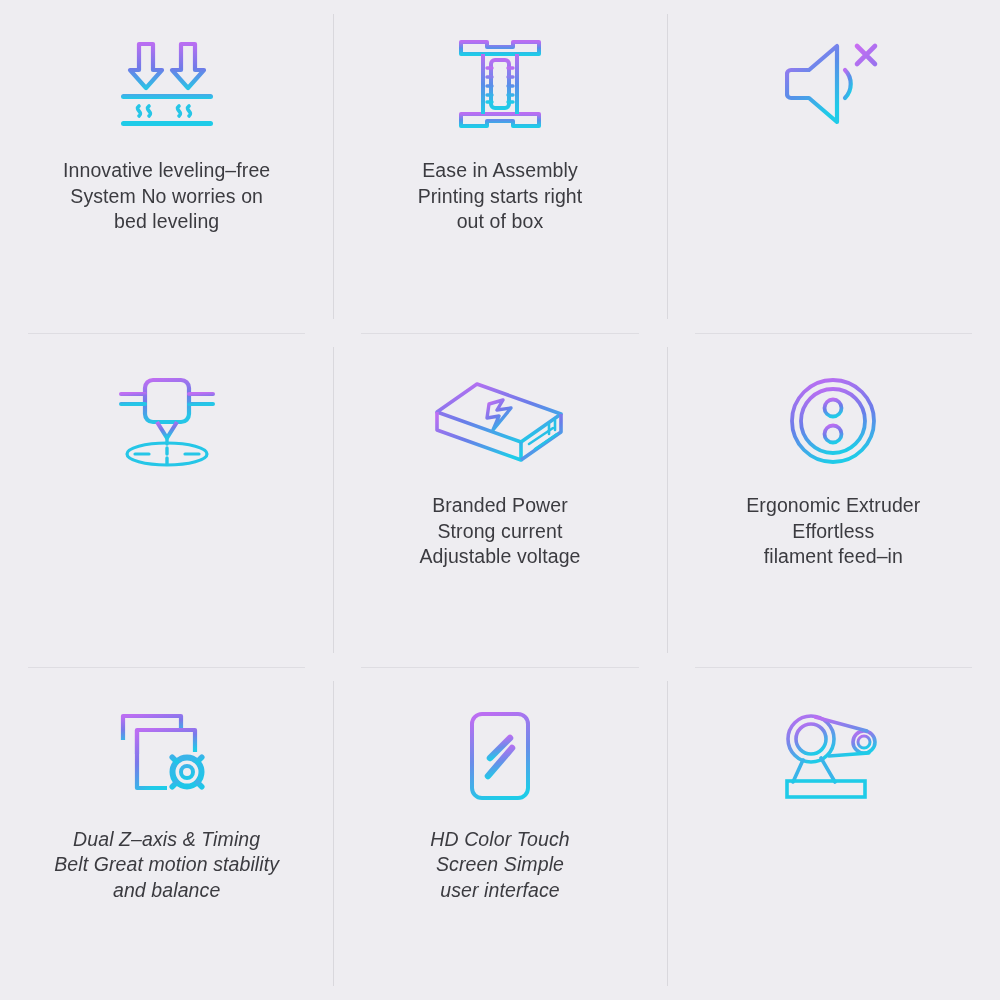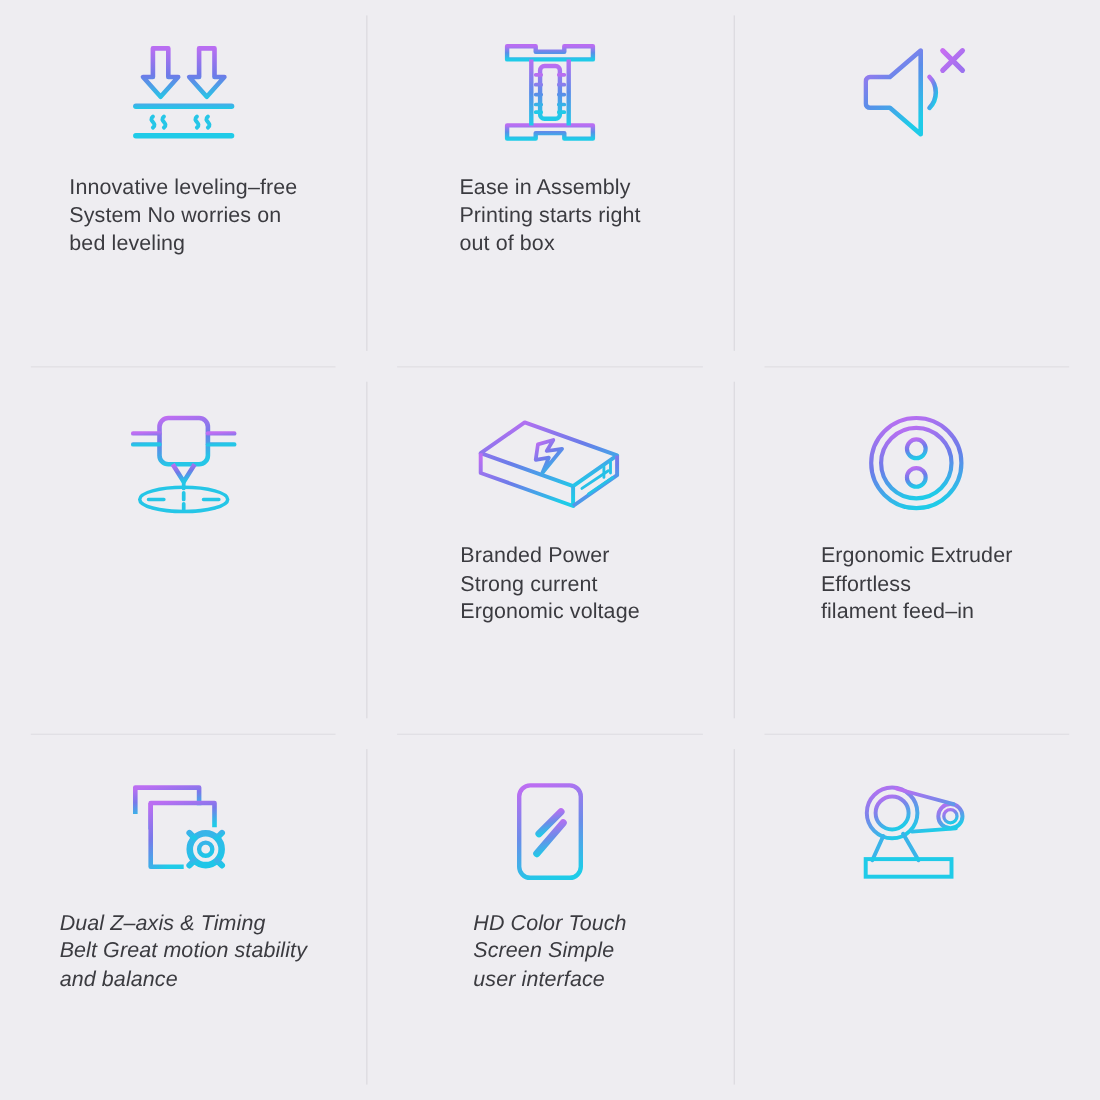--- a/index.html
+++ b/index.html
@@ -58,21 +58,21 @@
     justify-content: center;
     width: 100%;
   }
   .r1 .icon-wrap { padding-top: 18px; }
   .r2 .icon-wrap { padding-top: 26px; }
   .r3 .icon-wrap { padding-top: 28px; }
 
   .icon-wrap svg { display: block; }
 
   .caption {
-    text-align: left;
+    text-align: center;
     color: #3b3b40;
     font-size: 19.5px;
     line-height: 25.5px;
     letter-spacing: 0.1px;
     white-space: pre-line;
     padding: 0 14px;
   }
   .r1 .caption { margin-top: 8px; }
   .r2 .caption { margin-top: 10px; }
   .r3 .caption { margin-top: 10px; font-style: italic; }
@@ -214,21 +214,21 @@
         <path d="M88 82 L128 54 V36" fill="none" stroke="url(#g5)" stroke-width="3.6" stroke-linejoin="round"></path>
 
         <path d="M56 26 L70 22 L64 32 L78 30 L60 52 L66 38 L54 40 Z" fill="none" stroke="url(#g5)" stroke-width="3.4" stroke-linejoin="round"></path>
 
         <path d="M96 66 L120 50 M102 71 L124 56" stroke="#26c0e7" stroke-width="2.6" stroke-linecap="round"></path>
         <path d="M116 46 v10 M122 42 v10" stroke="#26c0e7" stroke-width="2.6" stroke-linecap="round"></path>
       </svg>
     </div>
     <div class="caption">Branded Power
 Strong current
-Ergonomic voltage</div>
+Adjustable voltage</div>
   </div>
 
   <div class="cell r2 hdiv vdiv">
     <div class="icon-wrap">
       <svg width="88" height="88" viewBox="0 0 88 88">
         <defs>
           <linearGradient id="g6" x1="0.25" y1="0" x2="0.5" y2="1">
             <stop offset="0%" stop-color="#bb6ef2"></stop>
             <stop offset="50%" stop-color="#6b7ce9"></stop>
             <stop offset="100%" stop-color="#1fcbe8"></stop>

